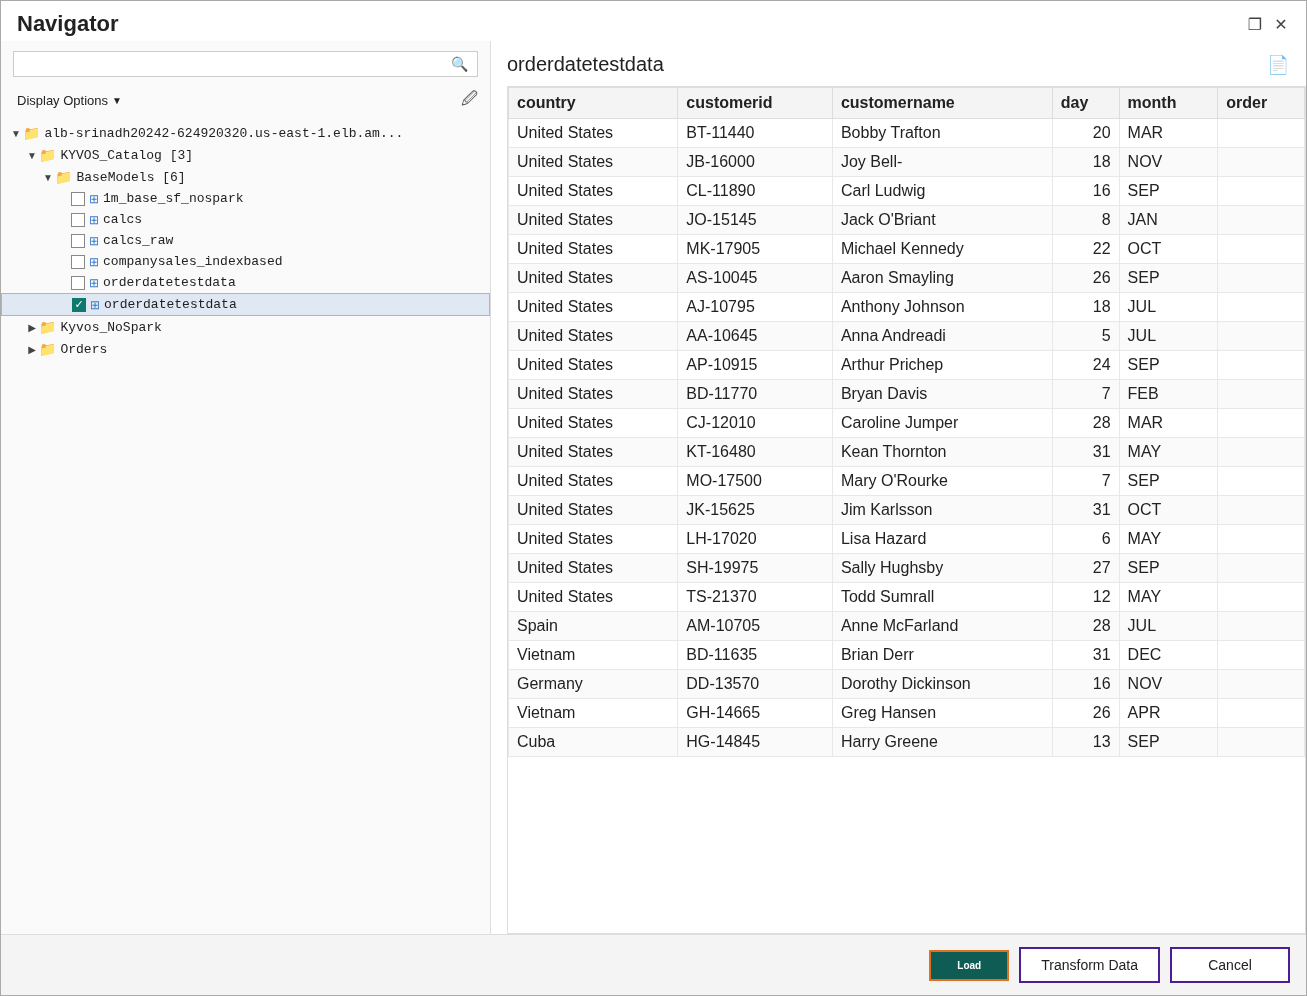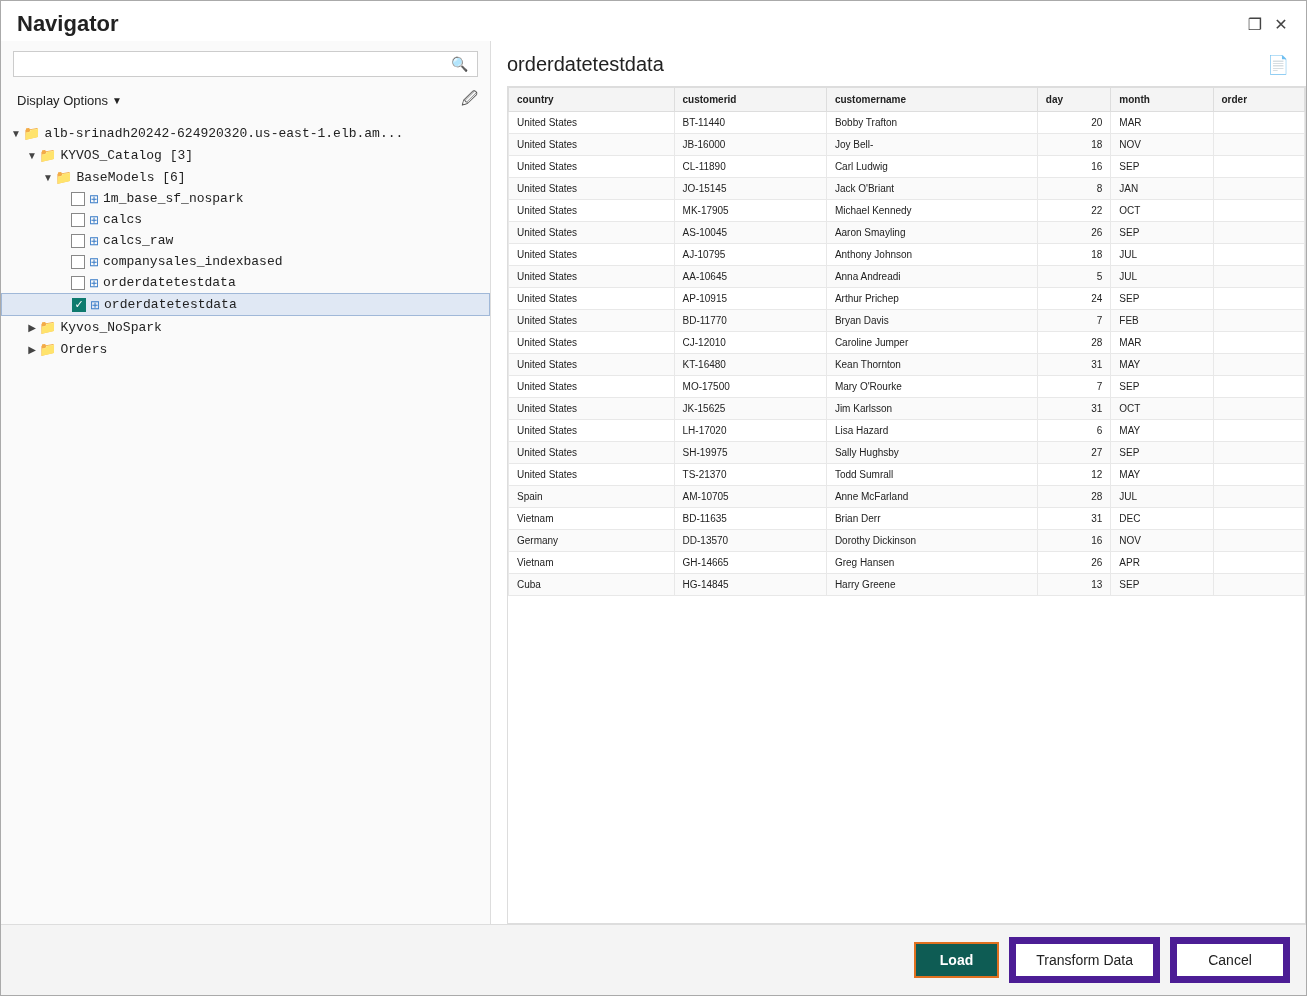--- a/index.html
+++ b/index.html
@@ -208,21 +208,21 @@
       position: relative;
     }
     .data-table-scroll {
       flex: 1;
       overflow: auto;
       border: 1px solid #ddd;
     }
     .data-table {
       border-collapse: collapse;
       width: 100%;
-      font-size: 10px;
+      font-size: 16px;
     }
     .data-table th {
       background: #f4f4f4;
       border: 1px solid #ddd;
       padding: 6px 8px;
       text-align: left;
       font-weight: 600;
       color: #222;
       white-space: nowrap;
       position: sticky;
@@ -250,29 +250,29 @@
       padding: 12px 16px;
       background: #f4f4f4;
       border-top: 1px solid #ddd;
       gap: 10px;
     }
     .btn-load {
       background: #0e5c54;
       color: #fff;
       border: 2px solid #e07020;
       padding: 8px 24px;
-      font-size: 14px;
+      font-size: 10px;
       font-weight: 600;
       cursor: pointer;
       min-width: 80px;
     }
     .btn-secondary {
       background: #fff;
       color: #222;
-      border: 7px solid #4c1d95;
+      border: 2px solid #4c1d95;
       padding: 8px 20px;
       font-size: 14px;
       cursor: pointer;
       min-width: 120px;
     }
   </style>
 </head>
 <body>
 
 <div class="dialog">

